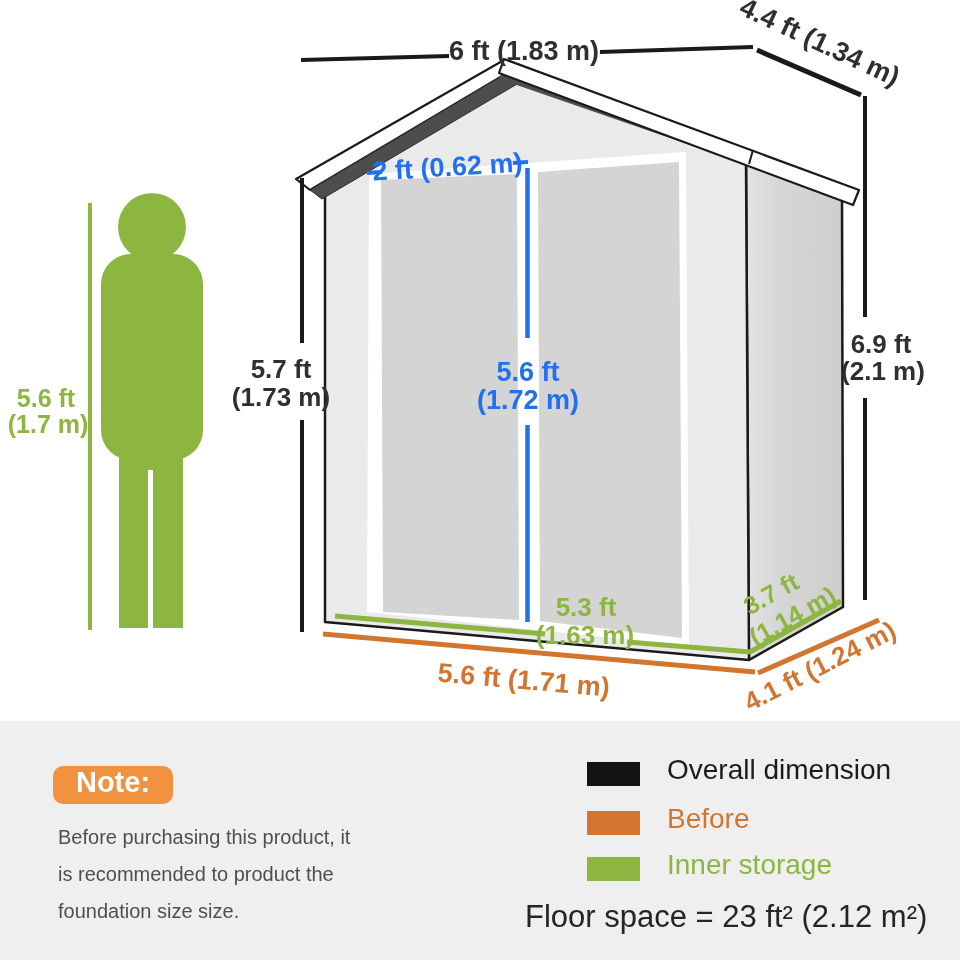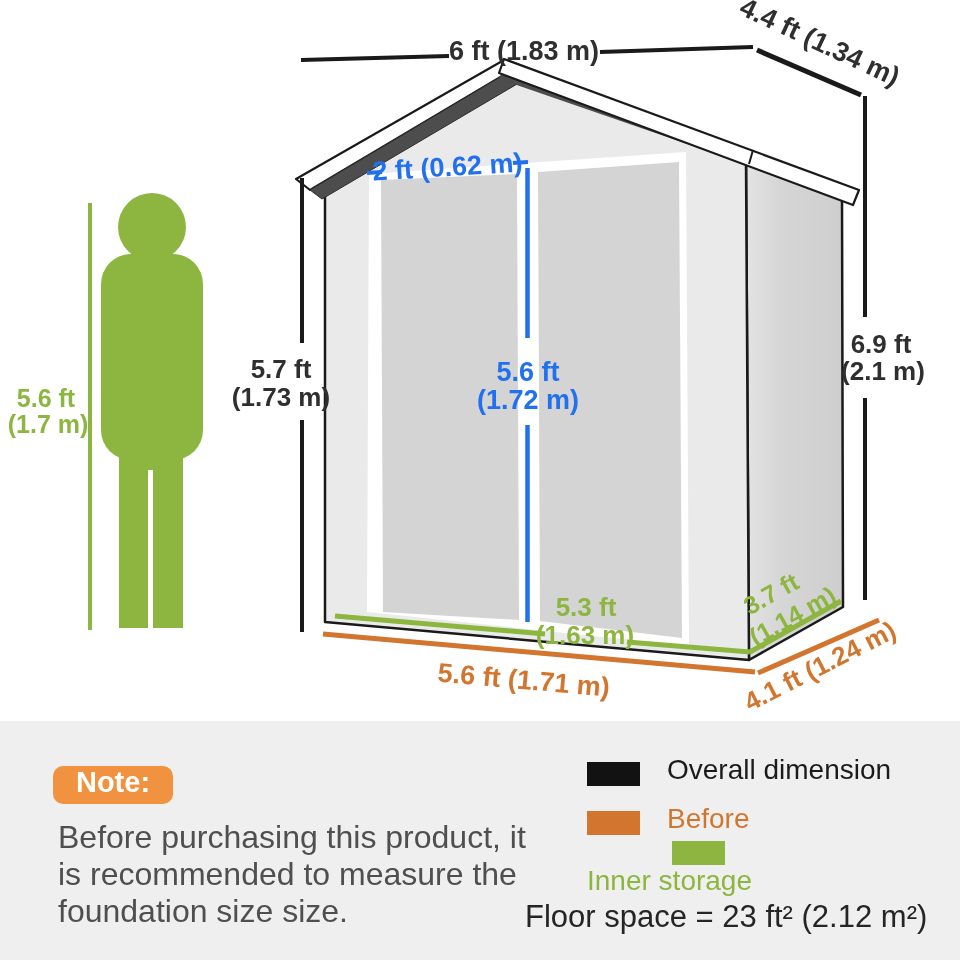--- a/index.html
+++ b/index.html
@@ -15,28 +15,28 @@
     position:absolute;left:0;top:721px;width:960px;height:239px;
     background:#efefef;
   }
   .note-badge{
     position:absolute;left:53px;top:45px;width:120px;height:38px;
     background:#f0923f;border-radius:10px;color:#ffffff;
     font-size:29px;font-weight:700;display:flex;align-items:flex-start;justify-content:center;
   }
   .note-text{
     position:absolute;left:58px;top:98px;width:470px;
-    color:#4f4f4f;font-size:32px;line-height:37px;font-weight:400;
+    color:#4f4f4f;font-size:20px;line-height:37px;font-weight:400;
     white-space:nowrap;
   }
   .legend{position:absolute;left:587px;top:33px;}
   .legend-row{position:absolute;left:0;display:flex;align-items:flex-end;}
   .legend-row.r0{top:0;}
   .legend-row.r1{top:49px;}
-  .legend-row.r2{top:87px;flex-direction:column;}
+  .legend-row.r2{top:95px;}
   .swatch{width:53px;height:24px;margin-right:27px;flex:0 0 auto;}
   .swatch.black{background:#121212;}
   .swatch.orange{background:#d2752e;}
   .swatch.green{background:#8cb63f;}
   .legend-label{font-size:28px;font-weight:400;white-space:nowrap;}
   .legend-row.r0 .legend-label{color:#1b1b1b;}
   .legend-row.r1 .legend-label{color:#d2752e;}
   .legend-row.r2 .legend-label{color:#8cb63f;}
   .floor-space{
     position:absolute;left:525px;top:178px;width:430px;
@@ -148,21 +148,21 @@
   </g>
 </svg>
 </div>
 
 <div class="info-panel">
   <div class="note-badge">
     <span>Note:</span>
   </div>
   <div class="note-text">
     <div>Before purchasing this product, it</div>
-    <div>is recommended to measure the</div>
+    <div>is recommended to product the</div>
     <div>foundation size size.</div>
   </div>
 
   <div class="legend">
     <div class="legend-row r0">
       <div class="swatch black"></div>
       <div class="legend-label">Overall dimension</div>
     </div>
     <div class="legend-row r1">
       <div class="swatch orange"></div>

